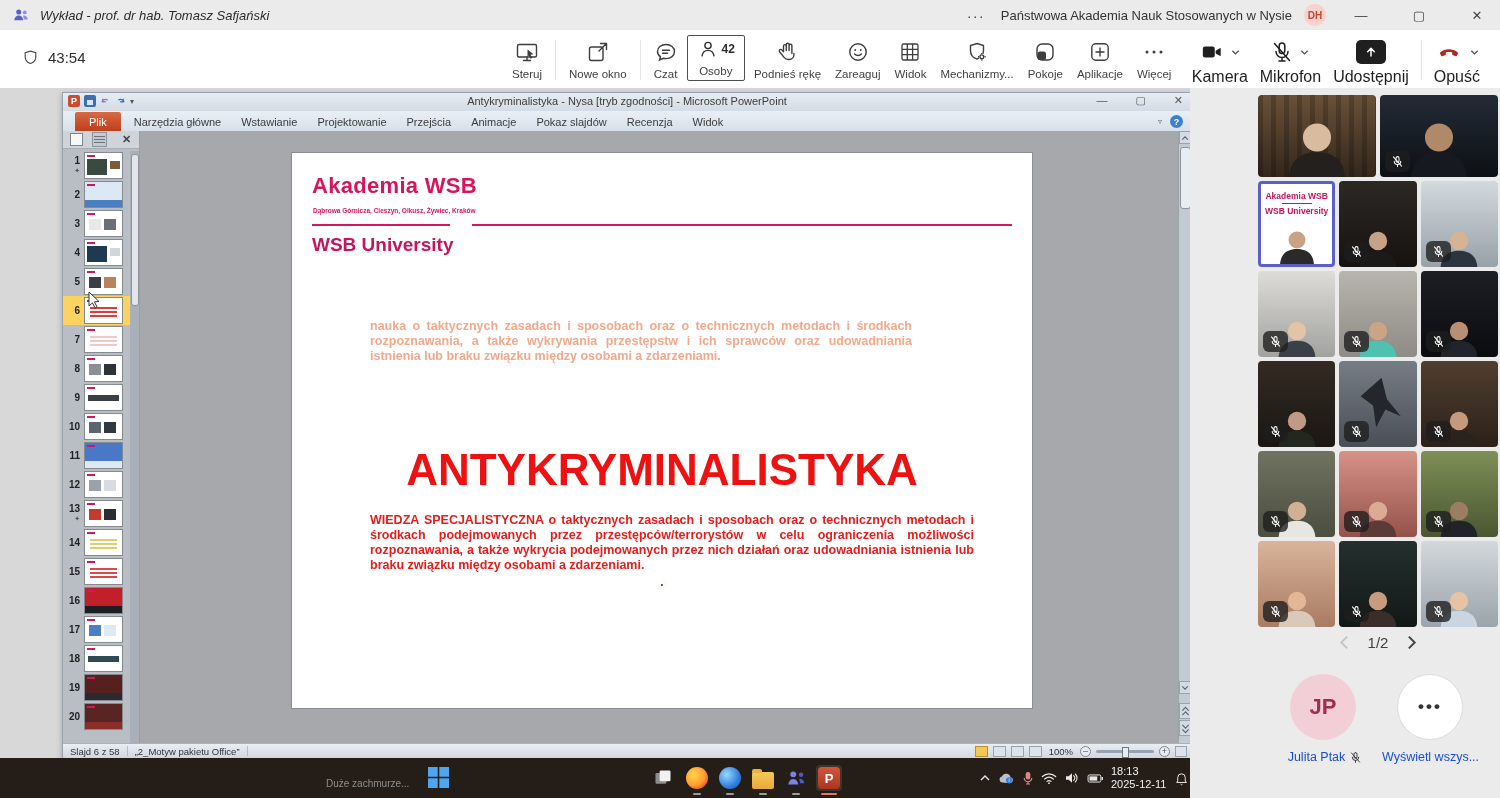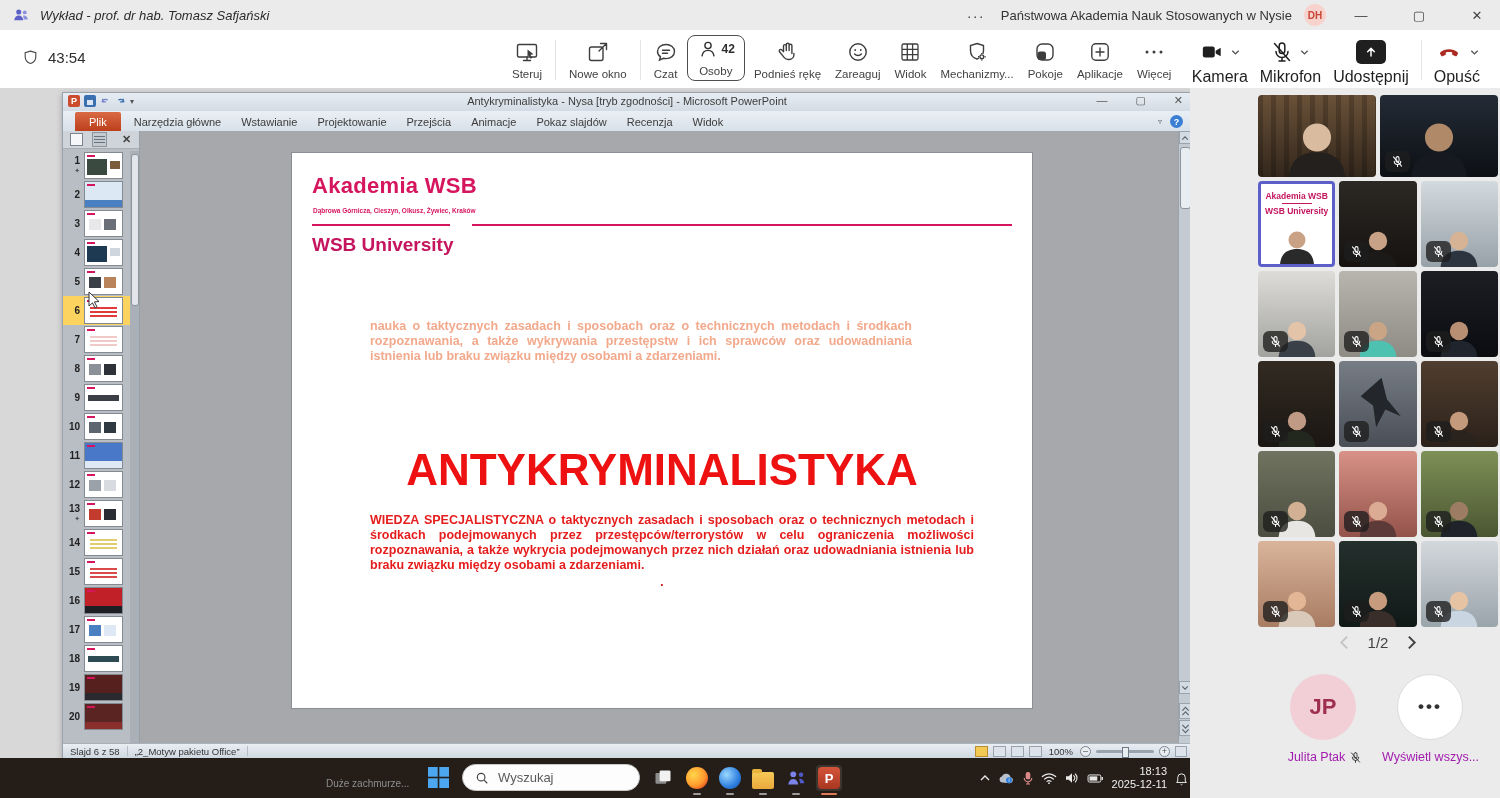--- a/index.html
+++ b/index.html
@@ -17,21 +17,21 @@
   .wbtn{width:46px;height:30px;display:flex;align-items:center;justify-content:center;color:#444;font-size:13px;}
 
   
   .toolbar{position:absolute;left:0;top:30px;width:1500px;height:58px;background:#ffffff;border-bottom:1px solid #e0e0e0;}
   .timer{position:absolute;left:22px;top:19px;display:flex;align-items:center;gap:9px;font-size:15px;color:#2f2f2f;}
   .tgroup{position:absolute;top:7px;display:flex;align-items:flex-start;}
   .tbtn{display:flex;flex-direction:column;align-items:center;gap:3px;padding:2px 7px;color:#3d3d3d;}
   .tbtn .ticon{height:26px;display:flex;align-items:center;justify-content:center;}
   .tbtn .tlabel{font-size:11.5px;color:#424242;white-space:nowrap;}
   .tdiv{width:1px;height:40px;background:#e4e4e4;margin:3px 6px 0;}
-  .osoby-box{border:1.6px solid #4f4f4f;border-radius:8px;padding:0 9px 3px;margin:-2px 2px 0;}
+  .osoby-box{border:1.6px solid #4f4f4f;border-radius:2px;padding:0 9px 3px;margin:-2px 2px 0;}
   .osoby-top{display:flex;align-items:center;gap:3px;height:26px;}
   .osoby-count{font-size:12px;font-weight:bold;color:#2f2f2f;}
   .icon-chevron{margin-left:5px;}
   .share-box{width:30px;height:24px;background:#1f1f1f;border-radius:5px;display:flex;align-items:center;justify-content:center;}
   .devbtn{display:flex;flex-direction:column;align-items:center;gap:3px;padding:2px 6px;color:#1f1f1f;}
   .devrow{display:flex;align-items:center;height:26px;}
 
   
   .screenshare{position:absolute;left:0;top:88px;width:1190px;height:710px;background:#d8d8d8;}
 
@@ -110,37 +110,37 @@
   .tico{position:absolute;top:7px;width:26px;height:26px;display:flex;align-items:center;justify-content:center;}
   .tico .ind{position:absolute;bottom:-4px;left:50%;transform:translateX(-50%);width:8px;height:2px;background:#9b9b9b;border-radius:1px;}
   .tico.active{background:rgba(255,255,255,.1);border-radius:4px;}
   .tico.active .ind{width:16px;background:#e07a5a;}
   .ff-circle{width:22px;height:22px;border-radius:50%;background:radial-gradient(circle at 35% 35%,#ffd54a,#ff9a2e 55%,#e5541f 80%,#c2330f);}
   .edge-circle{width:22px;height:22px;border-radius:50%;background:radial-gradient(circle at 35% 35%,#9ad9ff,#2f7fe0 60%,#174f9e);}
   .folder-ico{position:relative;width:22px;height:17px;background:linear-gradient(#f6ca57,#e8a93b);border-radius:2px;margin-top:4px;}
   .folder-ico:before{content:"";position:absolute;left:0;top:-3px;width:10px;height:4px;background:#e8b33d;border-radius:2px 2px 0 0;}
   .ppt-ico{width:22px;height:22px;border-radius:4px;background:linear-gradient(#d4553a,#a83620);color:#fff;font-weight:bold;font-size:13px;display:flex;align-items:center;justify-content:center;}
   .tray{position:absolute;left:980px;top:4px;height:32px;display:flex;align-items:center;gap:7px;color:#e8e8e8;}
-  .clockblk{width:56px;text-align:right;font-size:11px;line-height:13px;color:#f0f0f0;}
+  .clockblk{width:56px;text-align:left;font-size:11px;line-height:13px;color:#f0f0f0;}
 
   
   .sidebar{position:absolute;left:1190px;top:88px;width:310px;height:710px;background:#ebebeb;}
   .tiles1{position:absolute;left:68px;top:7px;width:240px;height:82px;display:grid;grid-template-columns:1fr 1fr;gap:4px;}
   .tilesg{position:absolute;left:68px;top:93px;width:240px;display:grid;grid-template-columns:repeat(3,1fr);grid-auto-rows:86px;gap:4px;}
   .tile{position:relative;border-radius:4px;overflow:hidden;background:#333;}
   .tile .sil{position:absolute;left:50%;bottom:0;transform:translateX(-50%);width:70%;}
   .micbadge{position:absolute;left:5px;bottom:5px;width:25px;height:21px;background:rgba(30,30,30,.78);border-radius:6px;display:flex;align-items:center;justify-content:center;z-index:2;}
   .tile.presenter{background:#fff;border:3px solid #5b5fc7;}
   .pres-txt{position:absolute;left:0;right:0;top:7px;text-align:center;color:#c4155e;font-weight:bold;font-size:8.5px;line-height:10px;z-index:1;}
   .pres-line{width:30px;height:1px;background:#c4155e;margin:2px auto;}
   .pagination{position:absolute;left:68px;top:546px;width:240px;display:flex;align-items:center;justify-content:center;gap:18px;}
   .pg-txt{font-size:15px;color:#424242;}
   .jp-circle{position:absolute;left:100px;top:586px;width:66px;height:66px;border-radius:50%;background:#f2cfd6;display:flex;align-items:center;justify-content:center;color:#9e2f52;font-weight:bold;font-size:22px;}
   .more-circle{position:absolute;left:207px;top:586px;width:66px;height:66px;border-radius:50%;background:#fff;border:1px solid #dcdcdc;box-sizing:border-box;display:flex;align-items:center;justify-content:center;color:#333;font-size:17px;letter-spacing:2px;font-weight:bold;}
-  .flabel{position:absolute;top:662px;font-size:12.5px;color:#a21caf;display:flex;align-items:center;gap:4px;justify-content:center;}
+  .flabel{position:absolute;top:662px;font-size:12.5px;color:#1d4ed8;display:flex;align-items:center;gap:4px;justify-content:center;}
   .jp-label{left:60px;width:150px;}
   .more-label{left:178px;width:125px;}
 </style>
 </head>
 <body>
 
 <div id="root">
 
   <div class="titlebar">
     <div class="tb-left">
@@ -682,27 +682,20 @@
     <div class="taskbar">
       <div class="weather-txt">Duże zachmurze...</div>
       <div class="startbtn">
         <svg width="21" height="21" viewBox="0 0 21 21">
             <rect x="0" y="0" width="9.7" height="9.7" fill="#4da7f0"></rect>
             <rect x="11.3" y="0" width="9.7" height="9.7" fill="#4da7f0"></rect>
             <rect x="0" y="11.3" width="9.7" height="9.7" fill="#4da7f0"></rect>
             <rect x="11.3" y="11.3" width="9.7" height="9.7" fill="#4da7f0"></rect>
           </svg>
       </div>
-      <div class="searchpill">
-        <svg width="14" height="14" viewBox="0 0 24 24" fill="none" stroke="#444" stroke-width="2">
-            <circle cx="10.5" cy="10.5" r="6.5"></circle>
-            <path d="M15.5 15.5L21 21"></path>
-          </svg>
-        <span>Wyszukaj</span>
-      </div>
       <div class="tico" style="left:650px;">
         <svg width="20" height="20" viewBox="0 0 24 24">
             <rect x="3" y="6" width="13" height="13" rx="1.5" fill="#8d8d8d"></rect>
             <rect x="8" y="3" width="13" height="13" rx="1.5" fill="#f2f2f2"></rect>
           </svg>
       </div>
       <div class="tico" style="left:684px;">
           <span class="ff-circle"></span>
           <span class="ind"></span>
         </div>

